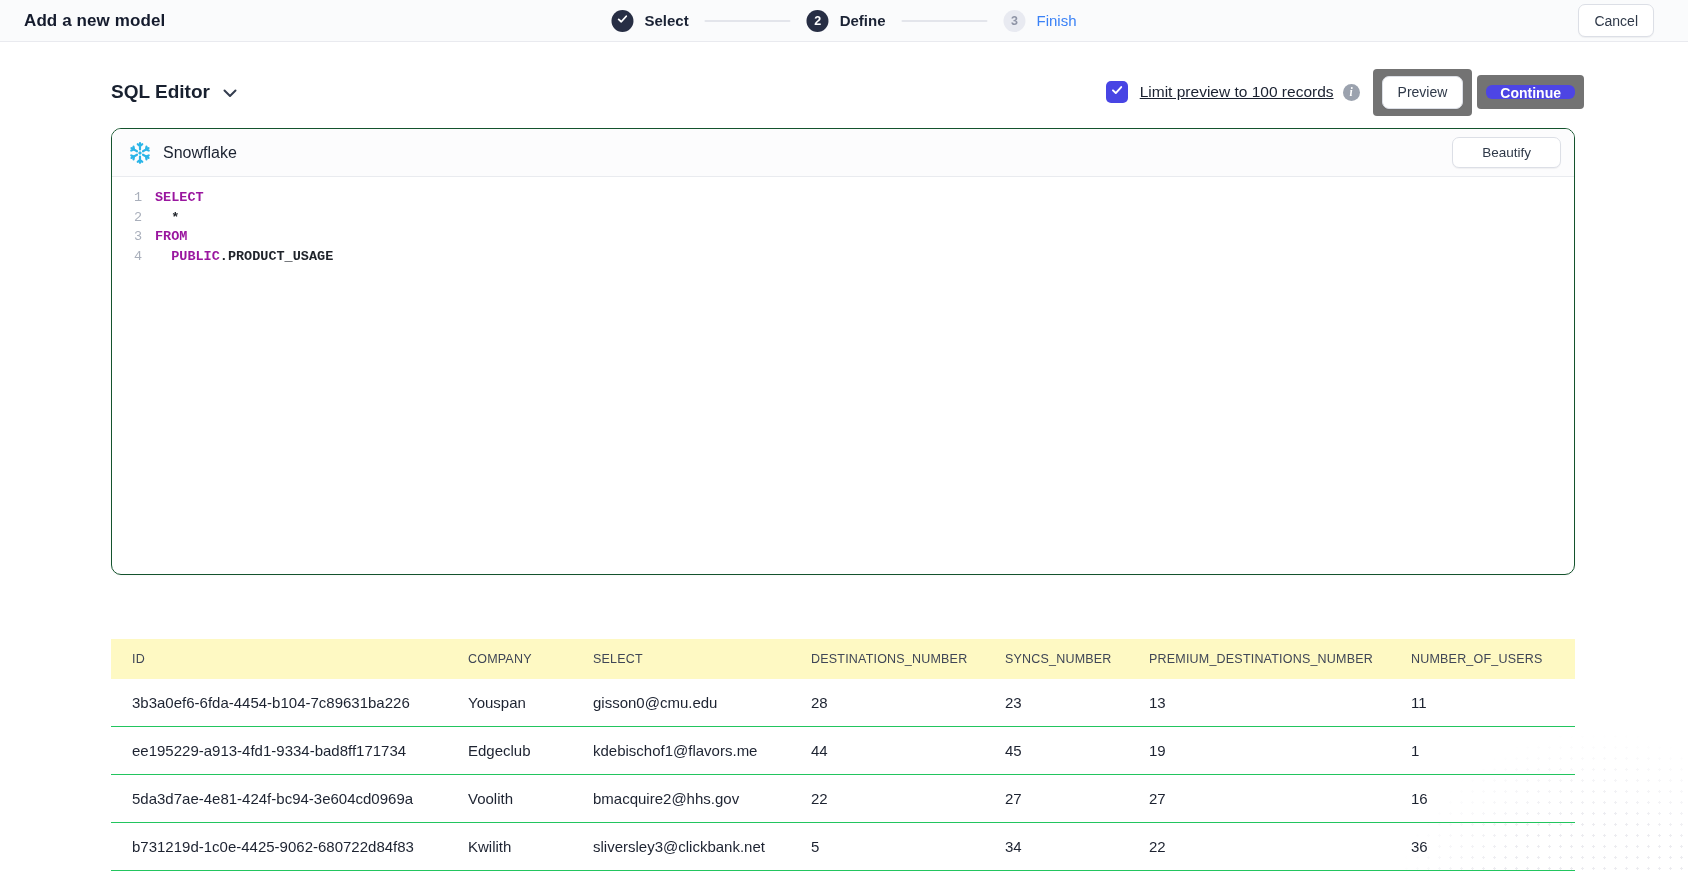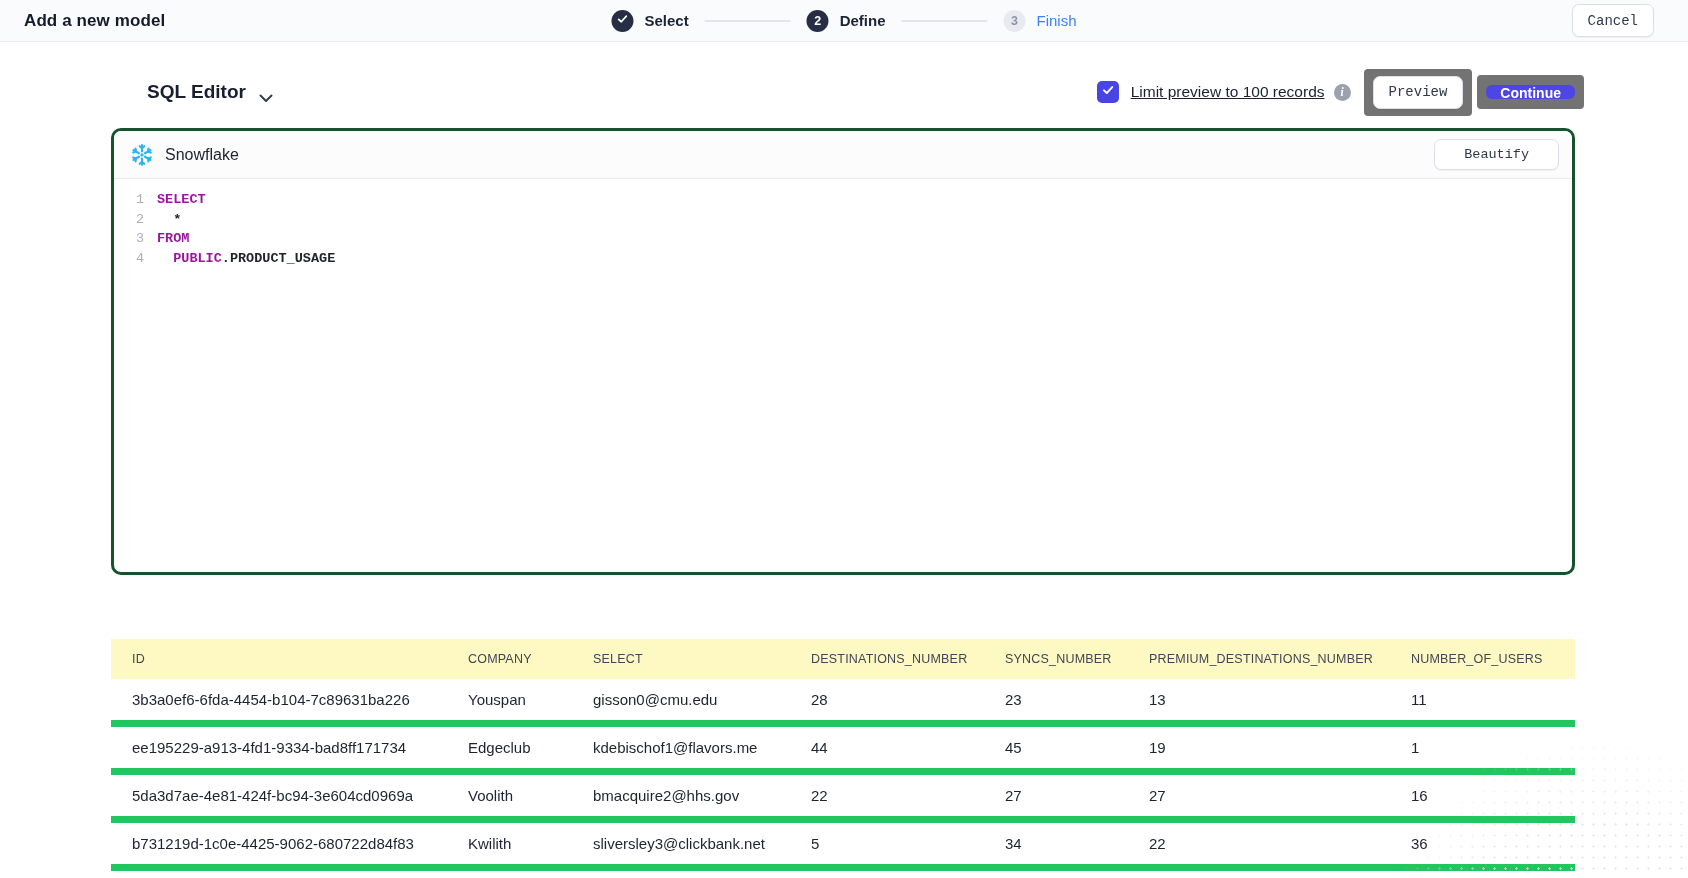--- a/index.html
+++ b/index.html
@@ -14,65 +14,65 @@
     display:flex; align-items:center; }
   .step { display:flex; align-items:center; gap:11px; }
   .step-circle { width:22px; height:22px; border-radius:50%; display:flex; align-items:center;
     justify-content:center; font-size:12.5px; font-weight:700; flex:none; }
   .step-circle.dark { background:#272E44; color:#fff; }
   .step-circle.light { background:#E8EAF1; color:#8E94A6; }
   .step-label { font-size:15px; font-weight:600; color:#1B2335; }
   .step-label.muted { color:#3b82f6; font-weight:500; }
   .step-line { width:86px; height:2px; background:#E3E5EB; margin:0 16px; border-radius:1px; }
   .btn { display:inline-flex; align-items:center; justify-content:center; cursor:pointer;
-    background:#fff; border:1px solid #DCDFE6; border-radius:7px; font-family:Liberation Mono, monospace;
+    background:#fff; border:1px solid #DCDFE6; border-radius:7px; font-family:Liberation Sans, sans-serif;
     font-size:14px; font-weight:500; color:#2F3949; box-shadow:0 1px 1px rgba(16,24,40,.05); }
   .cancel-btn { margin-left:auto; height:33px; padding:0 15px; }
 
   
   .main { position:relative; padding:0 113px 0 111px; z-index:1; }
   .toolbar { margin-top:25px; height:50px; display:flex; align-items:center; justify-content:space-between; }
-  .sql-editor-select { display:flex; align-items:flex-end; gap:13px; font-size:19px; font-weight:600;
-    color:#18202F; cursor:pointer;margin-left:36px; }
+  .sql-editor-select { display:flex; align-items:center; gap:13px; font-size:19px; font-weight:600;
+    color:#18202F; cursor:pointer; }
   .right-cluster { display:flex; align-items:center; margin-right:-9px; }
   .checkbox { width:22px; height:22px; border-radius:5px; background:#4845E4; display:flex;
     align-items:center; justify-content:center; cursor:pointer; flex:none; }
   .limit-label { font-size:15.5px; color:#1A2130; margin:0 9px 0 12px;text-decoration:underline; }
   .info-icon { width:17px; height:17px; border-radius:50%; background:#9BA2AE; color:#fff;
     display:flex; align-items:center; justify-content:center; margin-right:13px;
     font-family:"Liberation Serif", serif; font-style:italic; font-weight:700; font-size:11.5px; }
   .hl-wrap { background:#737373; border-radius:4px; display:inline-flex; }
   .hl-preview { padding:7px 9px; margin-right:5px; }
   .hl-continue { padding:10px 9px; }
   .btn-preview { height:33px; padding:0 15px; }
   .btn-continue { height:14px; padding:0 14px; background:#4D45E4; border:none; border-radius:6px;
     font-size:14px; font-weight:600; color:#fff; cursor:pointer; font-family:inherit; }
 
   
-  .editor-panel { margin-top:11px; height:447px; border:3px solid #14532d; border-radius:10px;
+  .editor-panel { margin-top:11px; height:447px; border:1px solid #14532d; border-radius:10px;
     overflow:hidden; background:#fff; box-shadow:0 1px 2px rgba(16,24,40,.03); }
   .panel-header { height:48px; display:flex; align-items:center; padding:0 13px 0 15px;
     border-bottom:1px solid #E9EBEF; background:#FCFCFD; }
   .source-name { font-size:16px; font-weight:500; color:#1B2230; margin-left:10px; }
   .beautify-btn { margin-left:auto; height:31px; padding:0 29px; font-size:13.5px; }
   .code-area { padding-top:11px; font-family:"Liberation Mono","DejaVu Sans Mono",monospace;
     font-size:13.5px; line-height:19.5px; }
   .code-line { display:flex; }
   .gutter { width:30px; text-align:right; color:#A9AFBB; flex:none; user-select:none; }
   .code-text { padding-left:13px; color:#20242B; white-space:pre; font-weight:700; }
   .kw { color:#9A169F; }
 
   
   .table-wrap { margin-top:64px; }
   .thead, .trow { display:grid; grid-template-columns:336px 125px 218px 194px 144px 262px 164px;
     align-items:center; }
   .thead { height:40px; background:#fef9c3; }
   .th { padding-left:21px; font-size:12.5px; font-weight:500; color:#3F4656; letter-spacing:.2px;
     white-space:nowrap; overflow:hidden; }
-  .trow { height:48px; border-bottom:7px solid #22c55e; cursor:default; }
+  .trow { height:48px; border-bottom:1px solid #22c55e; cursor:default; }
   .td { padding-left:21px; font-size:15px; color:#1D2331; white-space:nowrap; overflow:hidden; }
 
   
   .dots-decor { position:absolute; right:-60px; bottom:-160px; width:380px; height:300px;
     background-image:radial-gradient(#E4E4EA 1.4px, transparent 1.4px); background-size:11px 11px;
     -webkit-mask-image:radial-gradient(circle at 60% 70%, #000 0 40%, transparent 68%);
     mask-image:radial-gradient(circle at 60% 70%, #000 0 40%, transparent 68%);
     opacity:.7; pointer-events:none; z-index:0; }
 </style>
 </head>

